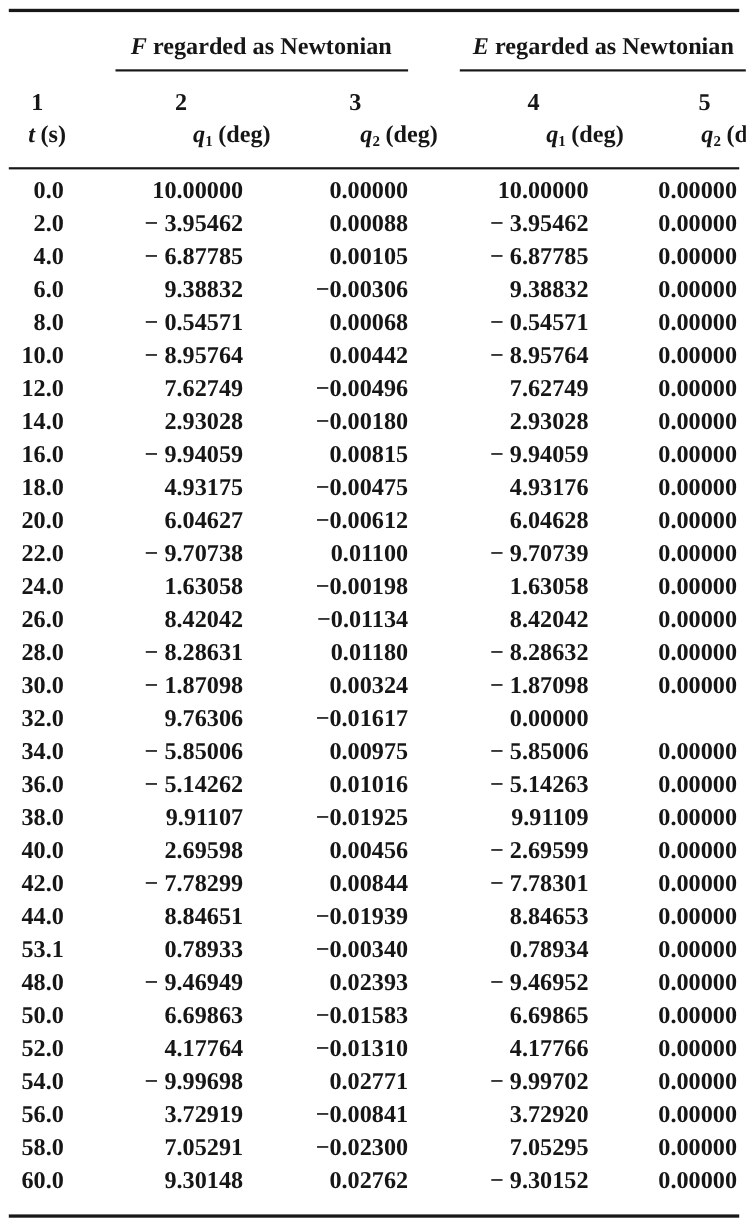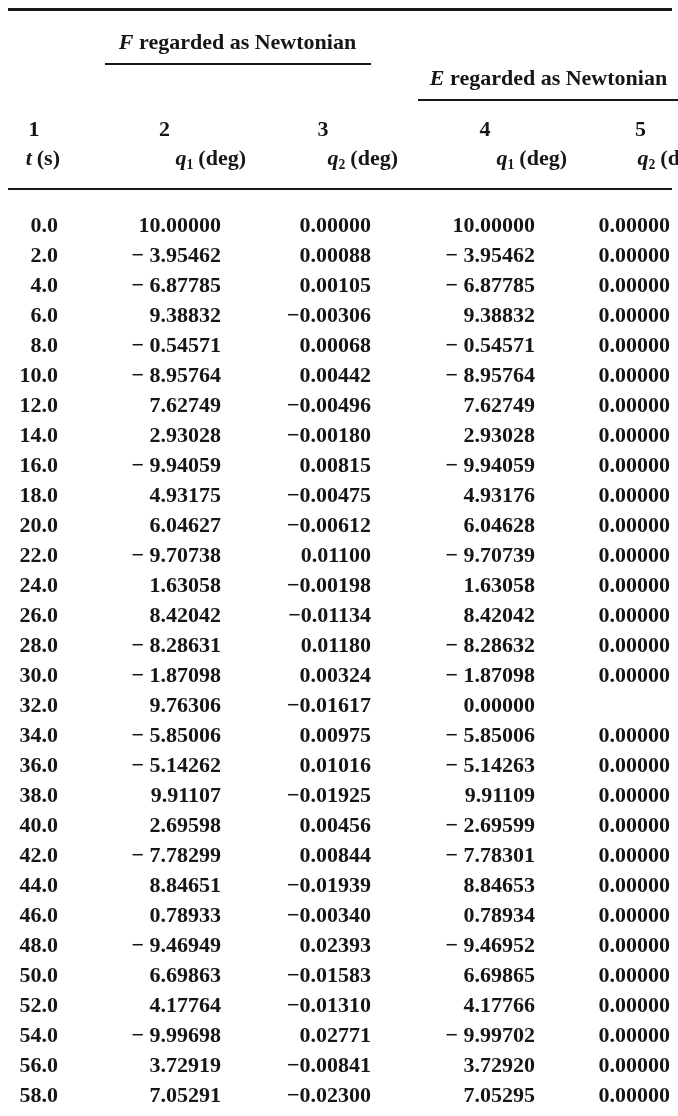--- a/index.html
+++ b/index.html
@@ -12,21 +12,21 @@
   }
   .page{width:678px;height:1116px;position:relative;background:#fff;}
   .table-wrap{margin:0 6px 0 8px;width:664px;font-weight:bold;}
   .rule{background:#181818;}
   .rule-top{height:3px;margin-top:8px;}
   .rule-mid{height:2px;margin-top:15px;}
   .rule-bottom{height:3px;margin-top:8px;}
   .grid{display:grid;grid-template-columns:52px 163px 150px 164px 135px;}
   
   .gcell-f{grid-column:2/4;}
-  .gcell-e{grid-column:4/6;margin-top:36px;}
+  .gcell-e{grid-column:4/6;}
   .gtitle{
     font-size:22px;line-height:30px;height:30px;
     text-align:center;position:relative;padding-top:16px;
     white-space:nowrap;
   }
   .gcell-f .gtitle{left:21px;}
   .gcell-e .gtitle{left:26px;}
   .gline{height:2px;background:#181818;margin-top:6px;margin-left:45px;}
   .gcell-f .gline{width:266px;}
   .gcell-e .gline{width:263px;}
@@ -37,21 +37,21 @@
   .chead .col-num{
     font-size:22px;height:28px;line-height:28px;margin-top:14px;
     text-align:center;position:relative;white-space:nowrap;
   }
   .chead .col-lbl{
     font-size:22px;height:30px;line-height:30px;
     text-align:right;position:relative;white-space:nowrap;
   }
   .sh0{left:0;} .sh1{left:23px;} .sh2{left:25px;} .sh3{left:30px;} .sh4{left:36px;}
   
-  .tbody{padding-top:20px;padding-bottom:8px;}
+  .tbody{padding-top:4px;padding-bottom:8px;}
   .trow{height:30px;}
   .trow .cell{
     font-size:22px;line-height:30px;height:30px;
     text-align:right;padding-right:2px;white-space:nowrap;
   }
 </style>
 </head>
 <body>
 
 <div class="page">
@@ -251,21 +251,21 @@
           <div class="cell">0.00000</div>
         </div>
         <div class="grid trow">
           <div class="cell">44.0</div>
           <div class="cell">8.84651</div>
           <div class="cell">−0.01939</div>
           <div class="cell">8.84653</div>
           <div class="cell">0.00000</div>
         </div>
         <div class="grid trow">
-          <div class="cell">46.0</div>
+          <div class="cell">53.1</div>
           <div class="cell">0.78933</div>
           <div class="cell">−0.00340</div>
           <div class="cell">0.78934</div>
           <div class="cell">0.00000</div>
         </div>
         <div class="grid trow">
           <div class="cell">48.0</div>
           <div class="cell">− 9.46949</div>
           <div class="cell">0.02393</div>
           <div class="cell">− 9.46952</div>

